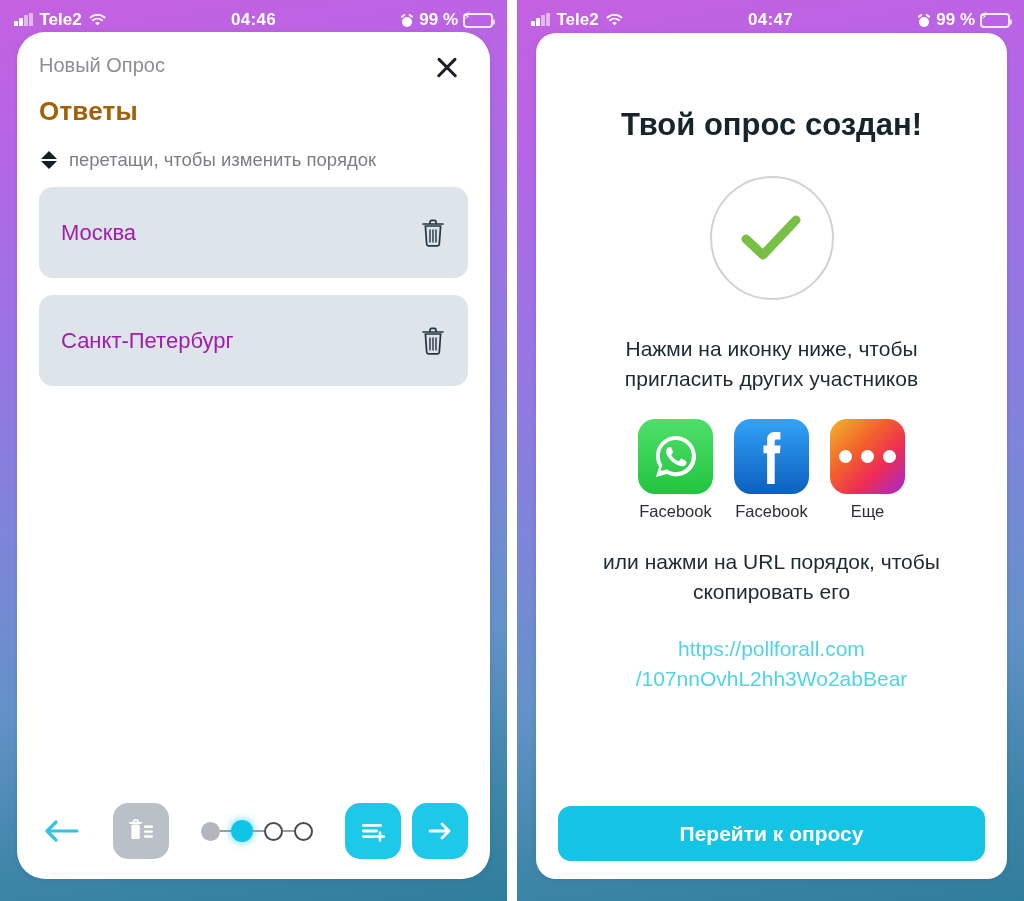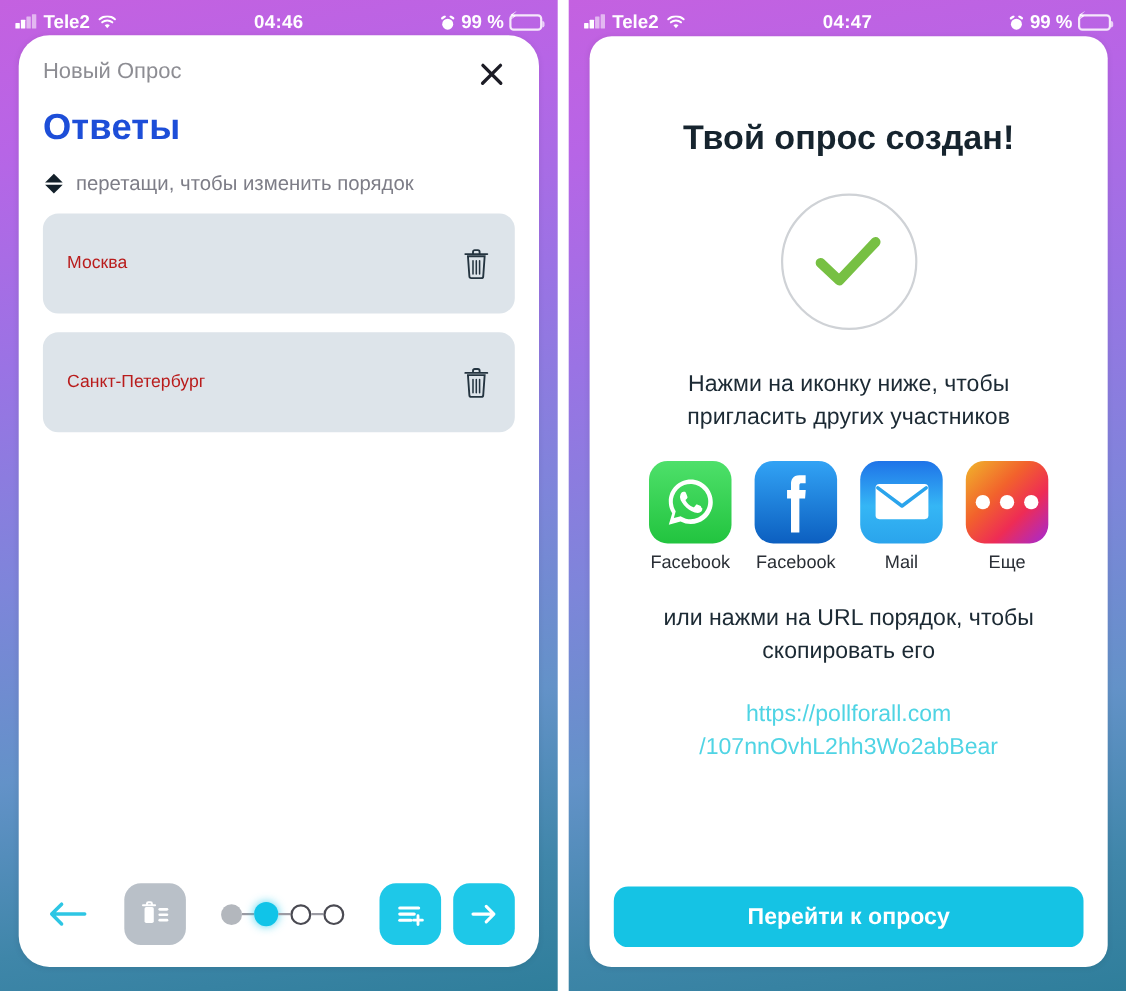--- a/index.html
+++ b/index.html
@@ -69,40 +69,40 @@
   }
   .close-btn::before, .close-btn::after {
     content:""; position:absolute; left:4px; top:16px; width: 26px; height: 3.4px;
     background: #1d1d26; border-radius: 2px;
   }
   .close-btn::before { transform: rotate(45deg); }
   .close-btn::after  { transform: rotate(-45deg); }
 
   .l-title {
     padding: 12px 22px 0 22px;
-    font-size: 33px; font-weight: bold; color: #1d4ed8; letter-spacing: .2px;
+    font-size: 26px; font-weight: bold; color: #a16207; letter-spacing: .2px;
   }
 
   .hint-row {
     display: flex; align-items: center; gap: 12px;
     padding: 22px 22px 0 24px;
   }
   .updown { width: 16px; height: 22px; position: relative; flex: 0 0 auto; }
   .updown i { position: absolute; left: 0; width: 0; height: 0; border-left: 8px solid transparent; border-right: 8px solid transparent; }
   .updown i.up { top: 2px; border-bottom: 8px solid #13202a; }
   .updown i.dn { bottom: 2px; border-top: 8px solid #13202a; }
   .hint-text { font-size: 18.5px; color: #7d7d87; }
 
   .answers { padding: 16px 22px 0 22px; display: flex; flex-direction: column; gap: 17px; }
   .answer {
     background: #dde4ea; border-radius: 14px; height: 91px;
     display: flex; align-items: center; justify-content: space-between;
     padding: 0 22px 0 22px;
   }
-  .answer-text { font-size: 16px; color: #b91c1c; font-weight: 500; }
+  .answer-text { font-size: 22px; color: #a21caf; font-weight: 500; }
   .trash { width: 26px; height: 30px; position: relative; flex: 0 0 auto; cursor: pointer; }
 
   .spacer { flex: 1 1 auto; }
 
   
   .bottombar {
     display: flex; align-items: center; justify-content: space-between;
     padding: 0 22px 0 26px; height: 96px;
   }
   .back-arrow { width: 38px; height: 26px; cursor: pointer; flex: 0 0 auto; }
@@ -342,29 +342,20 @@
 
           <div class="share">
             <span class="share-ico fb">
               <svg width="58" height="70" viewBox="0 0 58 70">
                 <path d="M37.5 24.5h-5.8v-4.1c0-1.6.9-2 1.6-2h4.1V11h-5.6c-6.3 0-7.7 4.7-7.7 7.7v5.8h-3.6v7.7h3.6V63h7.6V32.2h5.2z" fill="#fff"></path>
               </svg>
             </span>
             <span class="share-label">Facebook</span>
           </div>
 
-          <div class="share">
-            <span class="share-ico ml">
-              <svg width="52" height="40" viewBox="0 0 52 40">
-                <rect x="2" y="4" width="48" height="32" rx="3.5" fill="#fff"></rect>
-                <path d="M4 7.5 26 24 48 7.5" stroke="#2aa4ec" stroke-width="3.2" fill="none" stroke-linecap="round" stroke-linejoin="round"></path>
-              </svg>
-            </span>
-            <span class="share-label">Mail</span>
-          </div>
 
           <div class="share">
             <span class="share-ico mr">
               <span class="dots-more">
                   <span></span>
                   <span></span>
                   <span></span>
                 </span>
             </span>
             <span class="share-label">Еще</span>

